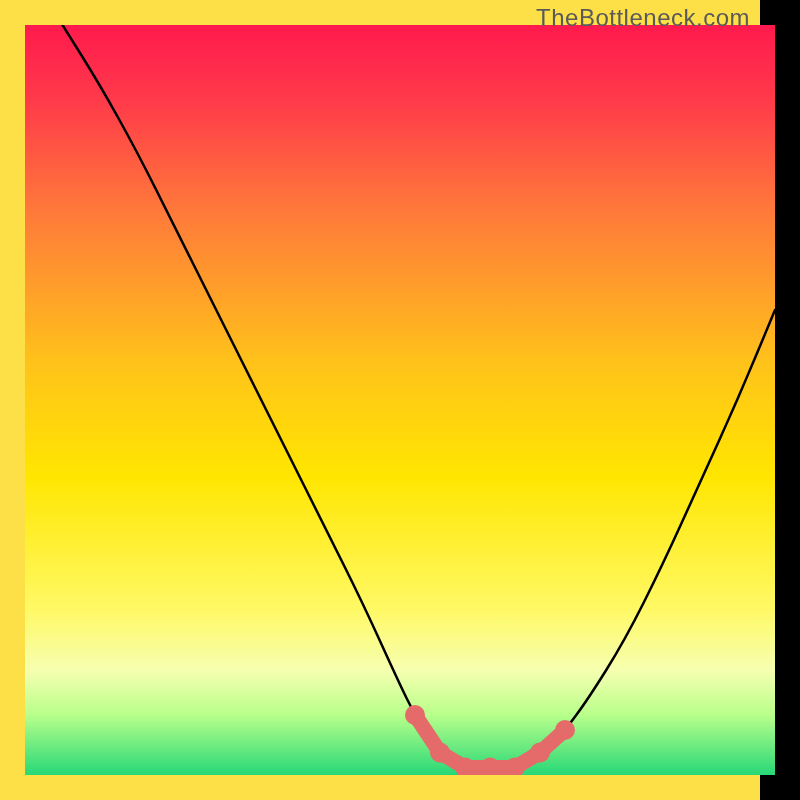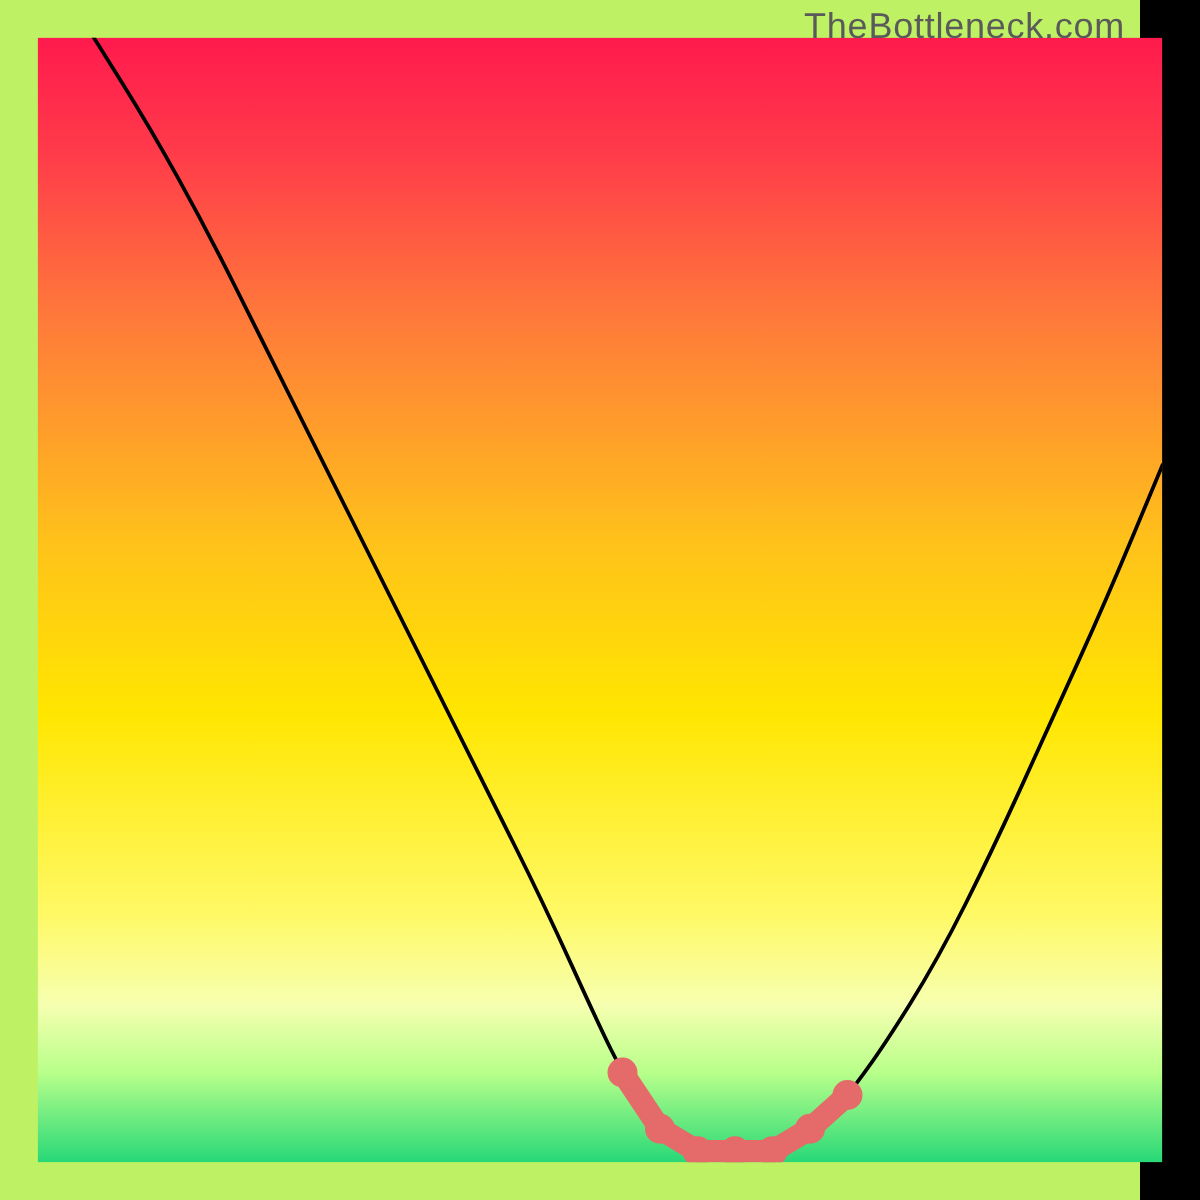--- a/index.html
+++ b/index.html
@@ -8,21 +8,21 @@
     width: 800px;
     height: 800px;
     background: #000000;
     overflow: hidden;
     font-family: Arial, Helvetica, sans-serif;
   }
   .outer {
     position: relative;
     width: 760px;
     height: 800px;
-    background: #bef264;
+    background: #fde047;
   }
   .watermark {
     position: absolute;
     top: 4px;
     right: 10px;
     color: #5a5a5a;
     font-size: 24px;
     letter-spacing: 0.5px;
     z-index: 5;
   }

